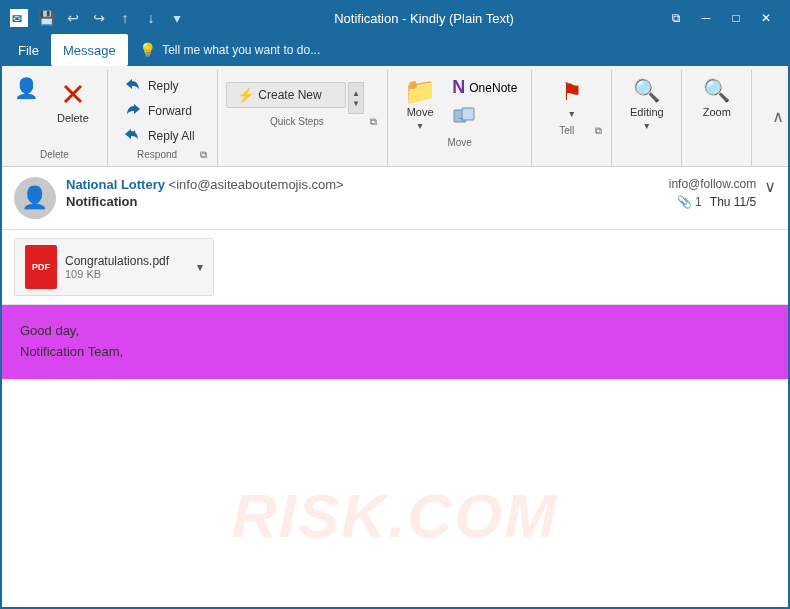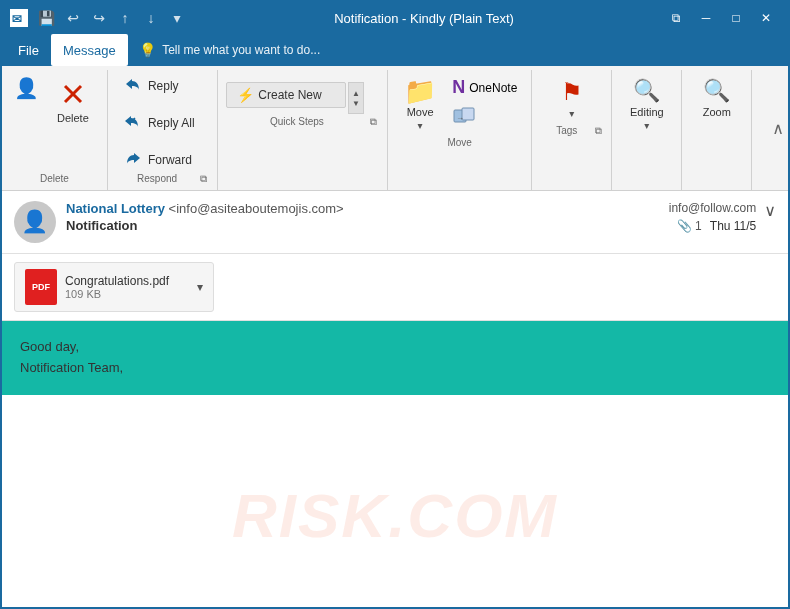--- a/index.html
+++ b/index.html
@@ -166,21 +166,21 @@
       color: #333;
     }
 
     
     .ribbon-group.respond-group {
       min-width: 110px;
     }
     .respond-buttons {
       display: flex;
       flex-direction: column;
-      gap: 14px;
+      gap: 2px;
     }
     .small-btn {
       display: flex;
       align-items: center;
       gap: 6px;
       padding: 3px 8px;
       cursor: pointer;
       border-radius: 3px;
       font-size: 12px;
       color: #333;
@@ -361,21 +361,21 @@
       align-items: center;
       gap: 8px;
       background: #f5f5f5;
       border: 1px solid #ddd;
       border-radius: 3px;
       padding: 6px 10px;
       width: 200px;
     }
     .pdf-icon {
       width: 32px;
-      height: 36px;
+      height: 44px;
       background: #e02020;
       border-radius: 2px;
       display: flex;
       align-items: center;
       justify-content: center;
       font-size: 9px;
       color: white;
       font-weight: bold;
       flex-shrink: 0;
     }
@@ -392,21 +392,21 @@
     }
     .attachment-dropdown {
       font-size: 12px;
       color: #555;
       cursor: pointer;
     }
 
     
     .email-body {
       padding: 16px 18px;
-      background: #14b8a6;
+      background: #d946ef;
       font-size: 13px;
       color: #333;
       line-height: 1.6;
       flex: 1;
     }
 
     
     .watermark {
       position: absolute;
       bottom: 60px;
@@ -569,34 +569,34 @@
         <div class="small-btn">
           <span class="small-btn-icon">
             <svg width="16" height="14" viewBox="0 0 16 14">
               <path d="M7,2 L1,7 L7,12 L7,9 C11,9 14,11 14,13 C14,7 11,4 7,4 Z" fill="#1a6aa0"></path>
             </svg>
           </span>
           <span>Reply</span>
         </div>
         <div class="small-btn">
           <span class="small-btn-icon">
+            <svg width="16" height="14" viewBox="0 0 16 14">
+              <path d="M9,2 L15,7 L9,12 L9,9 C5,9 2,11 2,13 C2,7 5,4 9,4 Z" fill="#1a6aa0"></path>
+            </svg>
+          </span>
+          <span>Forward</span>
+        </div>
+        <div class="small-btn">
+          <span class="small-btn-icon">
             <svg width="18" height="14" viewBox="0 0 18 14">
               <path d="M7,2 L1,7 L7,12 L7,9 C11,9 14,11 14,13 C14,7 11,4 7,4 Z" fill="#1a6aa0"></path>
               <path d="M11,4 L9,6 L11,8" stroke="#1a6aa0" stroke-width="1.5" fill="none"></path>
             </svg>
           </span>
           <span>Reply All</span>
-        </div>
-        <div class="small-btn">
-          <span class="small-btn-icon">
-            <svg width="16" height="14" viewBox="0 0 16 14">
-              <path d="M9,2 L15,7 L9,12 L9,9 C5,9 2,11 2,13 C2,7 5,4 9,4 Z" fill="#1a6aa0"></path>
-            </svg>
-          </span>
-          <span>Forward</span>
         </div>
       </div>
       <div class="ribbon-group-bottom">
         <span class="ribbon-group-label">Respond</span>
         <span class="ribbon-corner-btn">⧉</span>
       </div>
     </div>
 
     <div class="ribbon-group quick-steps-group">
       <div style="display:flex; align-items:flex-start; gap:2px; margin-top:8px;">
@@ -642,21 +642,21 @@
         <span class="ribbon-group-label">Move</span>
       </div>
     </div>
 
     <div class="ribbon-group tags-group">
       <div class="tag-flag-btn">
         <span class="flag-icon">⚑</span>
         <span style="font-size:10px;color:#555;">▾</span>
       </div>
       <div class="ribbon-group-bottom">
-        <span class="ribbon-group-label">Tags</span>
+        <span class="ribbon-group-label">Tell</span>
         <span class="ribbon-corner-btn">⧉</span>
       </div>
     </div>
 
     <div class="ribbon-group editing-group">
       <div class="editing-main-btn">
         <span style="font-size:22px;">🔍</span>
         <span style="font-size:11px;color:#333;">Editing</span>
         <span style="font-size:10px;color:#555;">▾</span>
       </div>

